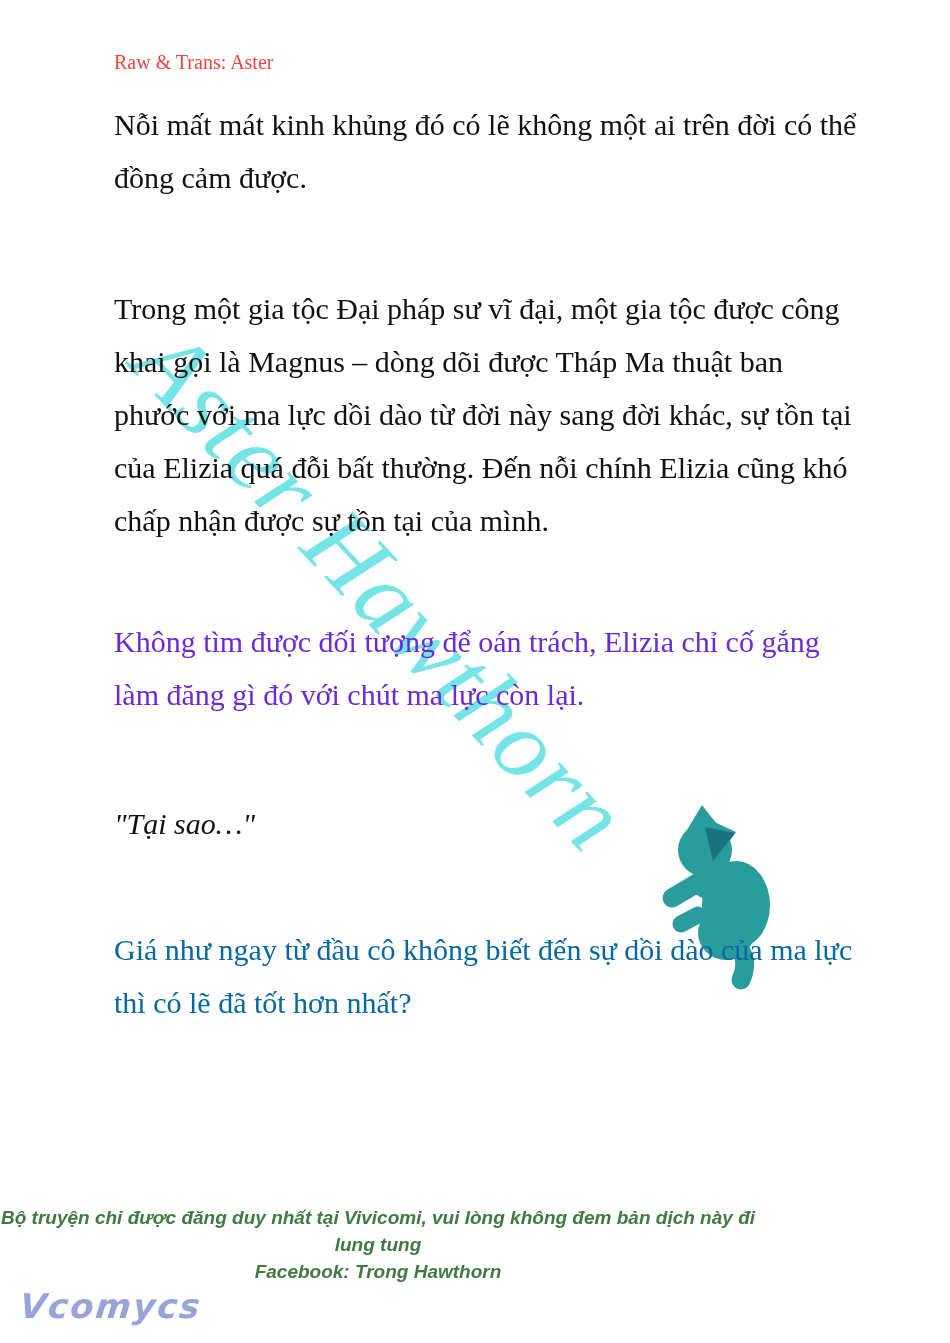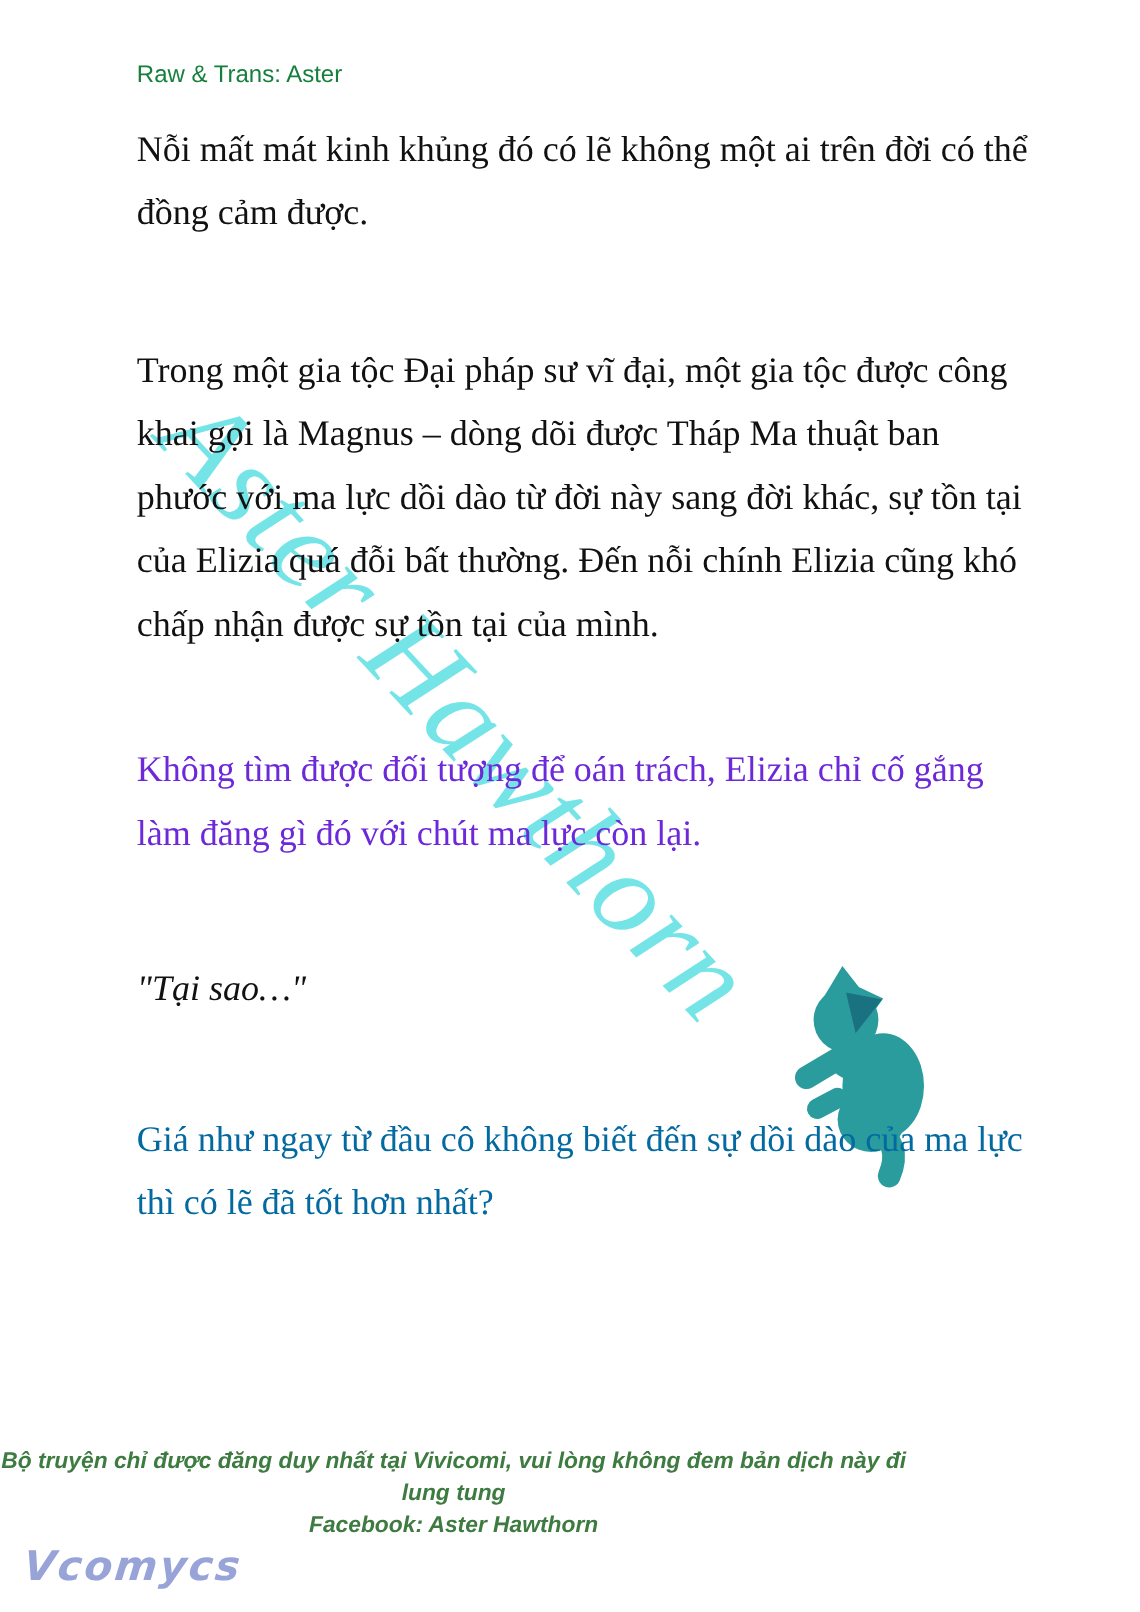--- a/index.html
+++ b/index.html
@@ -106,21 +106,21 @@
   }
   .logo .logo-text::first-letter {
     font-size: 44px;
   }
 </style>
 </head>
 <body>
 
 <div class="page">
 
-  <div class="header-credit" style="color: #15803d;">Raw &amp; Trans: Aster</div>
+  <div class="header-credit" style="color: #ef4444; font-family: Liberation Serif, serif;">Raw &amp; Trans: Aster</div>
 
   <div class="watermark" style="color: rgb(64, 218, 223);">Aster Hawthorn</div>
 
   <div class="cat-wrap" style="color: rgb(42, 156, 157);">
     <svg width="140" height="190" viewBox="0 0 140 190">
 
       <polygon points="36,32 54,2 68,20" fill="currentColor"></polygon>
       <polygon points="60,16 88,29 76,46" fill="currentColor"></polygon>
 
       <ellipse cx="57" cy="47" rx="27" ry="27" fill="currentColor"></ellipse>
@@ -163,20 +163,20 @@
     <div class="line">"Tại sao…"</div>
   </div>
 
   <div class="para para-5" style="color: #0369a1;">
     <div class="line">Giá như ngay từ đầu cô không biết đến sự dồi dào của ma lực</div>
     <div class="line">thì có lẽ đã tốt hơn nhất?</div>
   </div>
 
   <div class="footer-note" style="color: rgb(62, 123, 65);">
     <div>Bộ truyện chỉ được đăng duy nhất tại Vivicomi, vui lòng không đem bản dịch này đi lung tung</div>
-    <div>Facebook: Aster Hawthorn</div>
+    <div>Facebook: Trong Hawthorn</div>
   </div>
 
   <div class="logo" style="color: rgb(152, 163, 216);">
     <span class="logo-text">Vcomycs</span>
   </div>
 
 </div>
 
 </body></html>

